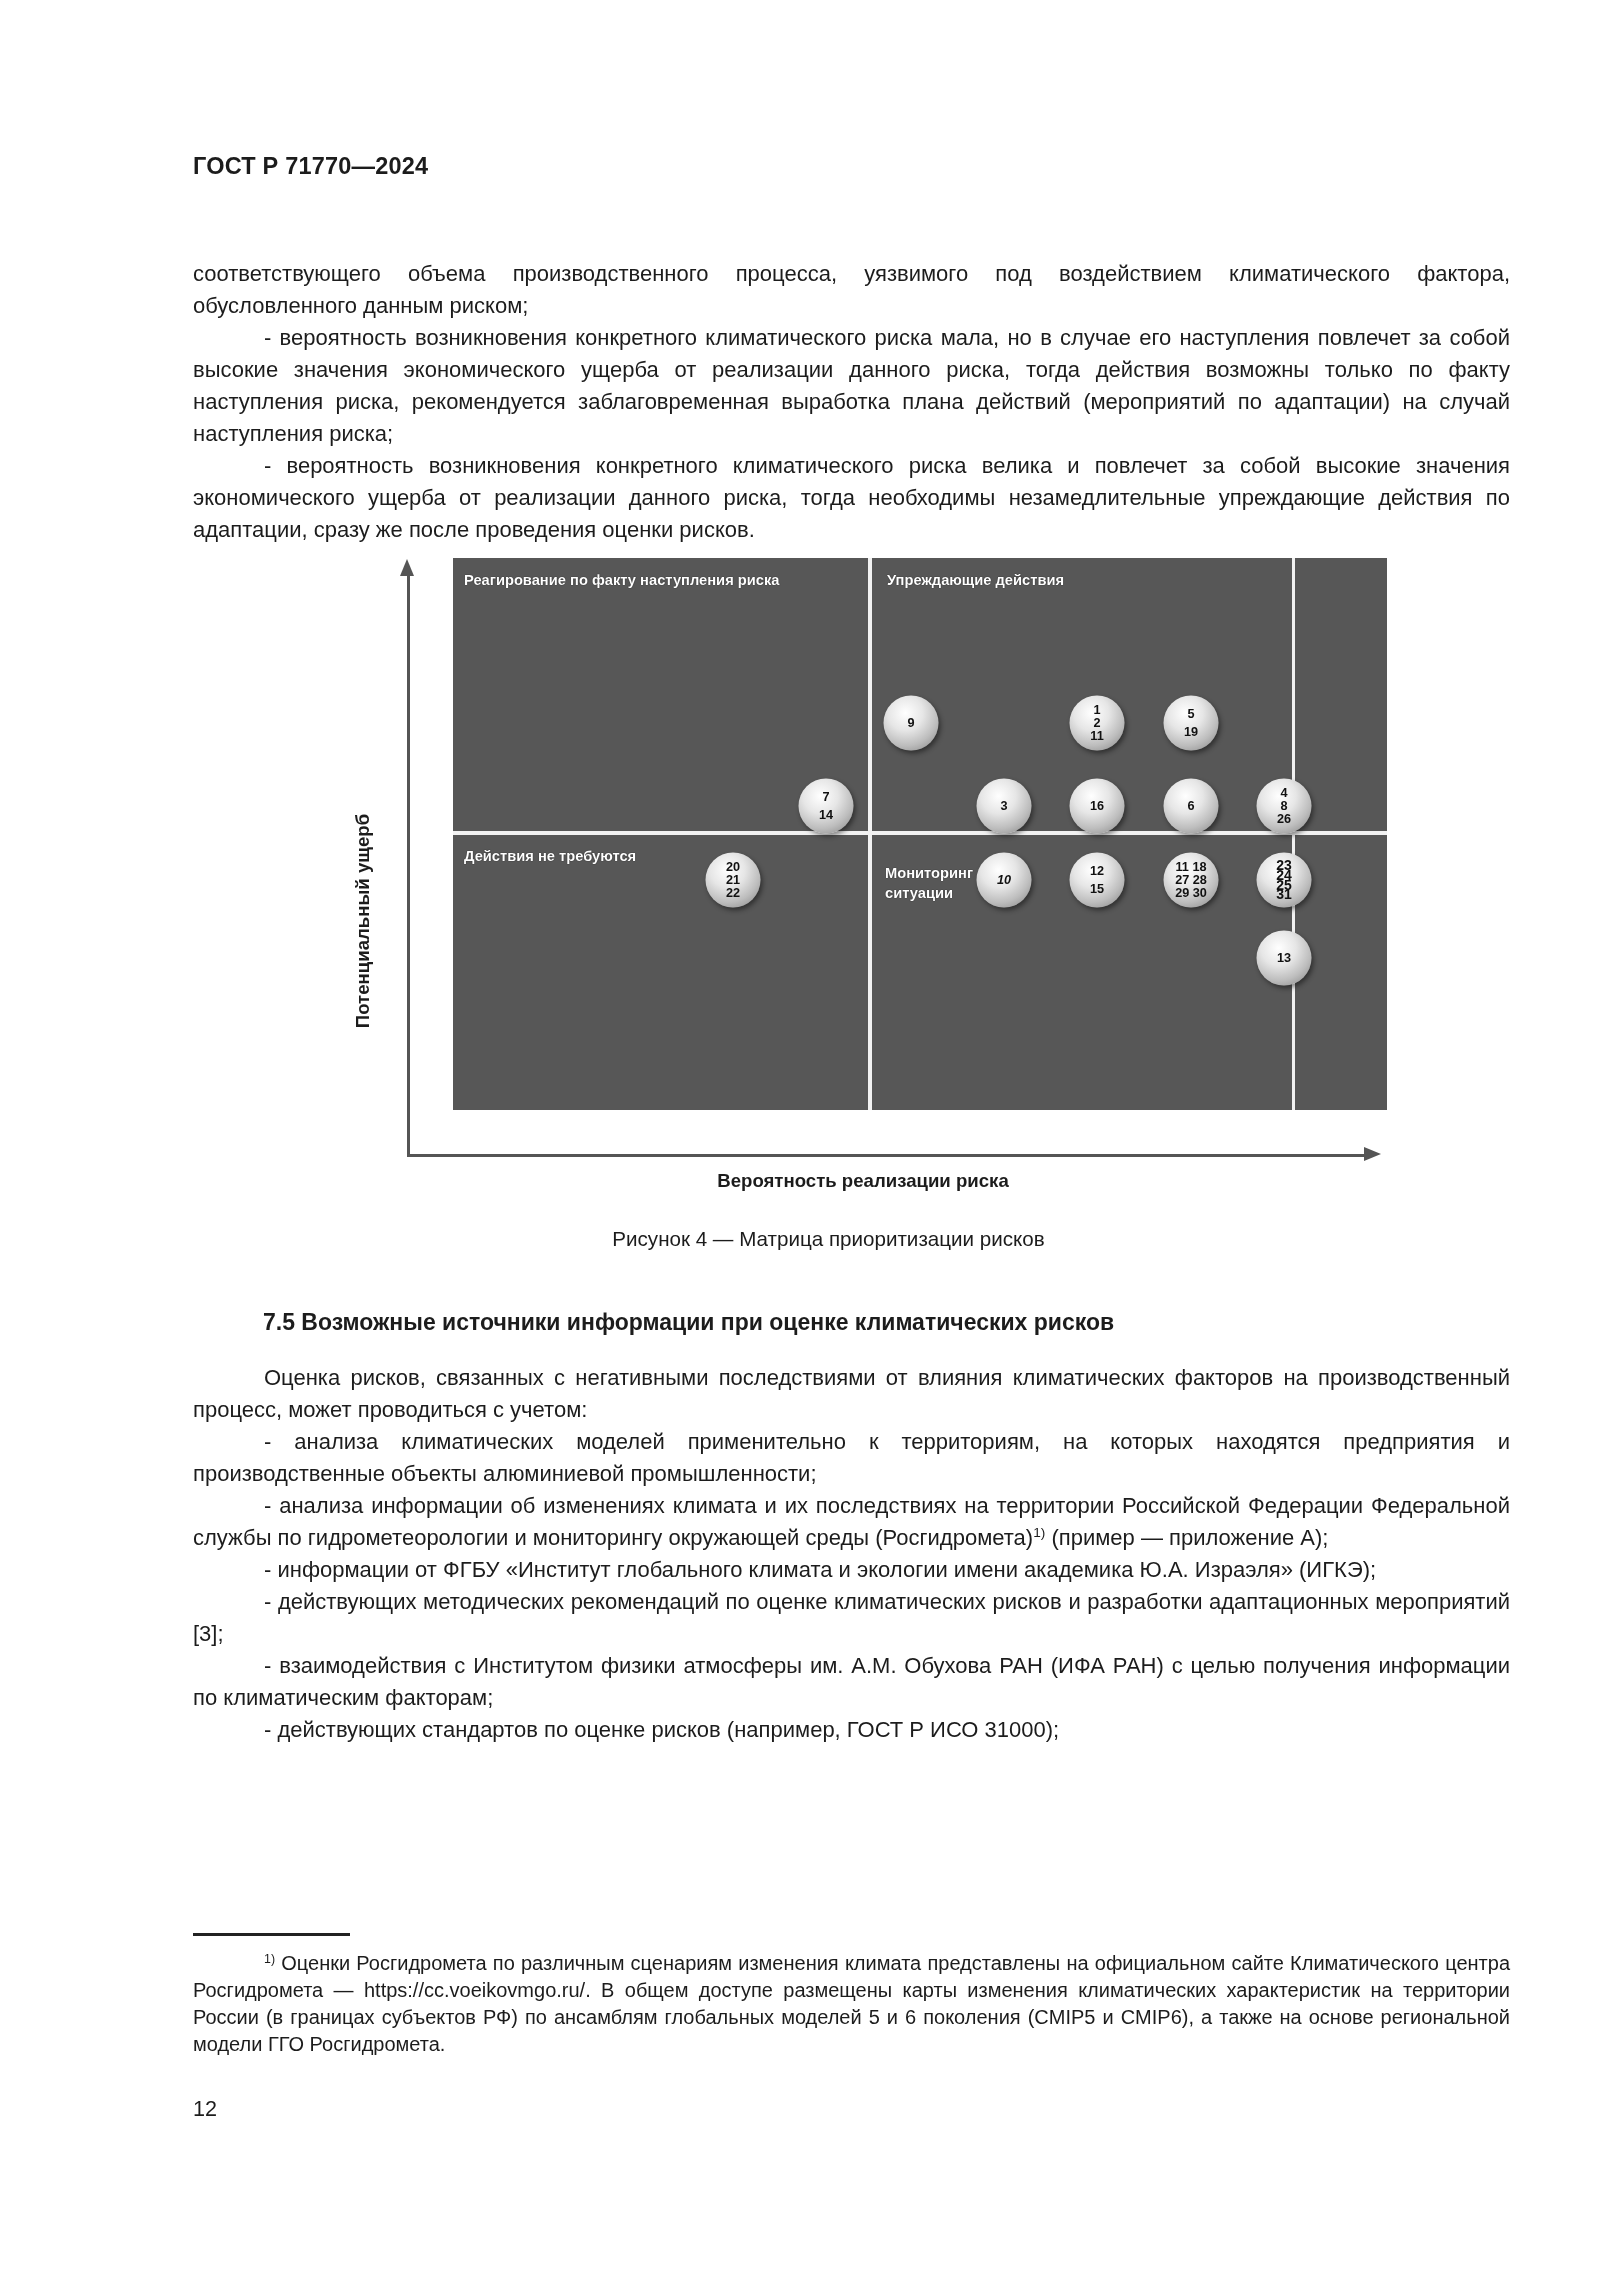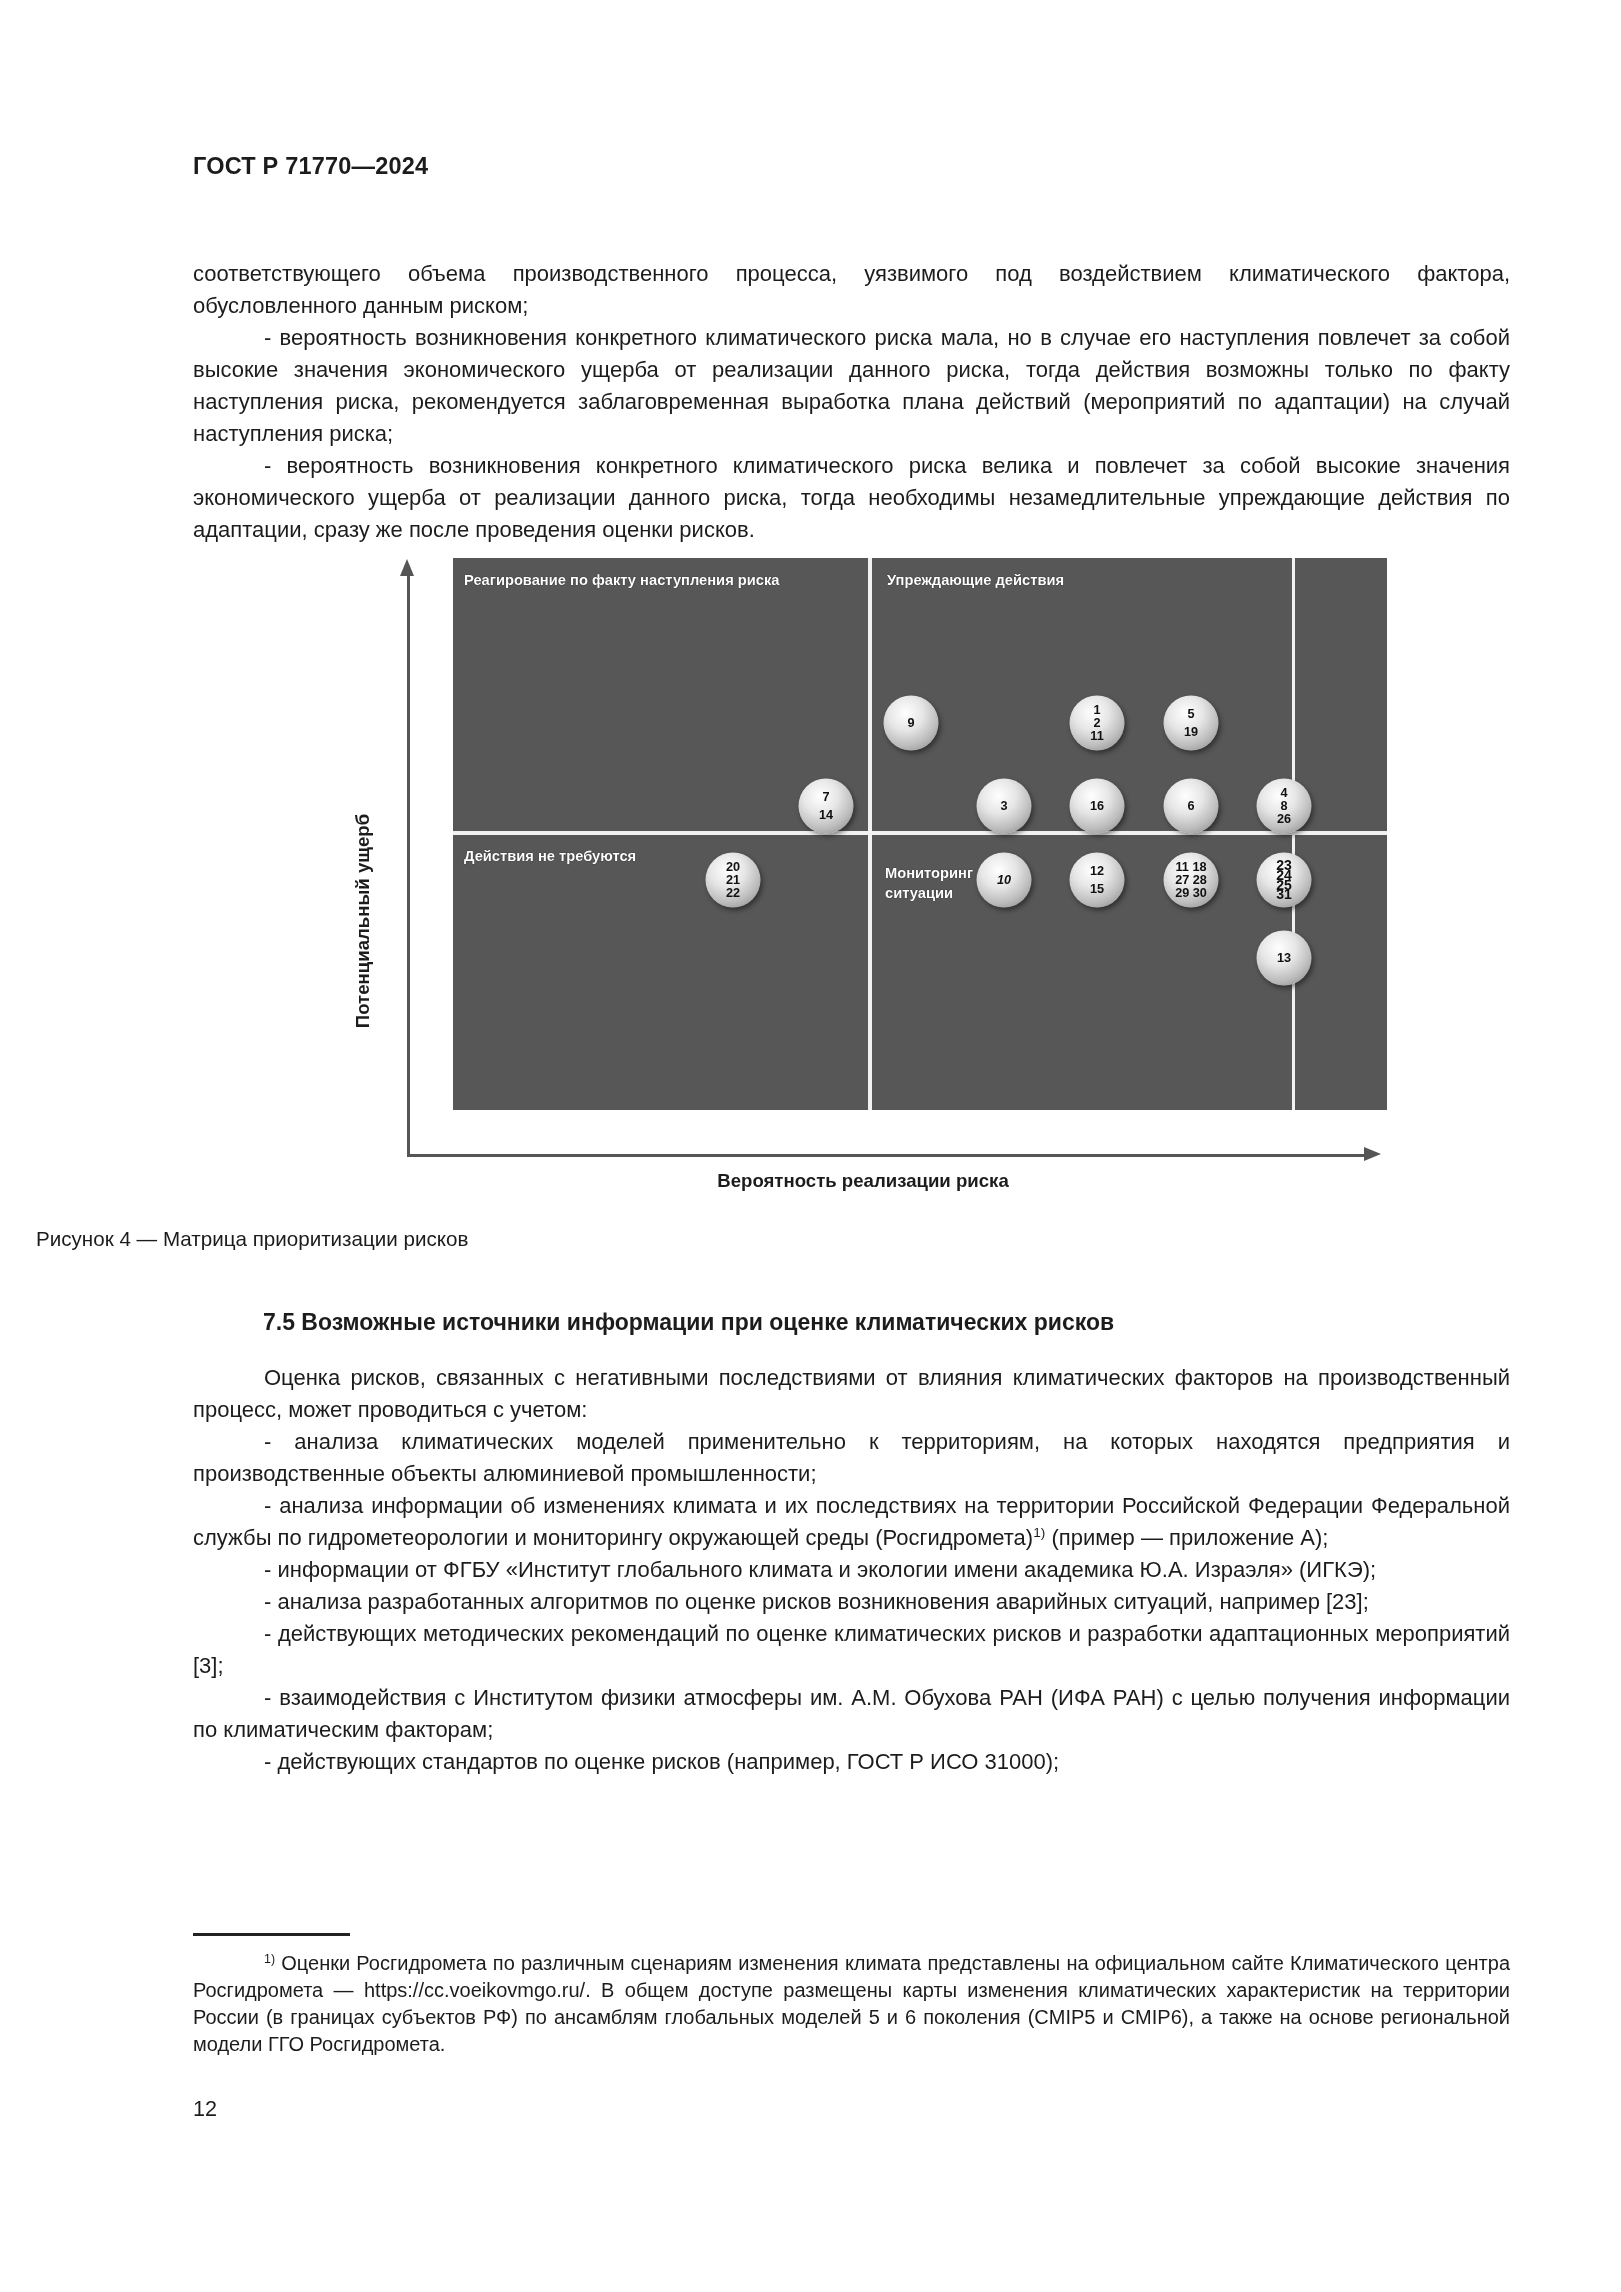--- a/index.html
+++ b/index.html
@@ -17,21 +17,21 @@
   .hline { position: absolute; left: 453px; top: 831px; width: 934px; height: 3.9px; background: #f2f2f2; }
   .qlabel { position: absolute; color: #ffffff; font-weight: bold; font-size: 14.7px; line-height: 19.6px; text-shadow: 0 0 1px #000; }
   .ball { position: absolute; width: 55px; height: 55px; border-radius: 50%; background: radial-gradient(circle at 40% 32%, #ffffff 0%, #e6e6e6 35%, #bdbdbd 65%, #7d7d7d 100%); box-shadow: 2px 2.9px 4.9px rgba(0,0,0,0.45); display: flex; align-items: center; justify-content: center; text-align: center; font-weight: bold; color: #111; font-size: 12.7px; line-height: 11.8px; transform: translate(-50%, -50%); }
   .ball span { display: block; white-space: pre; }
   .axis-y { position: absolute; left: 407px; top: 574px; width: 2.9px; height: 582px; background: #555; }
   .arrow-up { position: absolute; left: 400px; top: 559px; width: 0; height: 0; border-left: 7.8px solid transparent; border-right: 7.8px solid transparent; border-bottom: 17.6px solid #555; }
   .axis-x { position: absolute; left: 407px; top: 1154px; width: 961px; height: 2.9px; background: #555; }
   .arrow-right { position: absolute; left: 1364px; top: 1147px; width: 0; height: 0; border-top: 7.8px solid transparent; border-bottom: 7.8px solid transparent; border-left: 17.6px solid #555; }
   .ylabel { position: absolute; left: 363px; top: 921px; transform: translate(-50%, -50%) rotate(-90deg); font-weight: bold; font-size: 18.6px; white-space: nowrap; }
   .xlabel { position: absolute; left: 0; width: 1621px; top: 1170px; text-align: center; font-weight: bold; font-size: 18.6px; padding-left: 105px; box-sizing: border-box; }
-  .caption { position: absolute; left: 0; width: 1621px; top: 1227px; font-size: 20.6px; padding-left: 36px; box-sizing: border-box; }
+  .caption { position: absolute; left: 0; width: 1621px; top: 1227px; text-align: center; font-size: 20.6px; padding-left: 36px; box-sizing: border-box; }
   .section-title { position: absolute; left: 263px; top: 1309px; font-weight: bold; font-size: 23px; }
   .block2 { top: 1362px; }
   .footrule { position: absolute; left: 193px; top: 1933px; width: 157px; height: 2.9px; background: #222; }
   .footnote { position: absolute; left: 193px; top: 1950px; width: 1317px; font-size: 20px; line-height: 27px; text-align: justify; }
   .footnote p { margin: 0; }
   sup { font-size: 62%; line-height: 0; vertical-align: 0.6em; }
   .pagenum { position: absolute; left: 193px; top: 2096px; font-size: 21.6px; }
 </style>
 </head>
 <body>
@@ -152,21 +152,20 @@
   <div class="caption">Рисунок 4 — Матрица приоритизации рисков</div>
 </div>
 
 <div class="section-title">7.5 Возможные источники информации при оценке климатических рисков</div>
 
 <div class="text block2">
   <p class="indent">Оценка рисков, связанных с негативными последствиями от влияния климатических факторов на производственный процесс, может проводиться с учетом:</p>
   <p class="indent">- анализа климатических моделей применительно к территориям, на которых находятся предприятия и производственные объекты алюминиевой промышленности;</p>
   <p class="indent"><span>- анализа информации об изменениях климата и их последствиях на территории Российской Федерации Федеральной службы по гидрометеорологии и мониторингу окружающей среды (Росгидромета)</span><sup>1)</sup> <span>(пример — приложение А);</span></p>
   <p class="indent">- информации от ФГБУ «Институт глобального климата и экологии имени академика Ю.А. Израэля» (ИГКЭ);</p>
-  <p class="indent">- анализа разработанных алгоритмов по оценке рисков возникновения аварийных ситуаций, например [23];</p>
   <p class="indent">- действующих методических рекомендаций по оценке климатических рисков и разработки адаптационных мероприятий [3];</p>
   <p class="indent">- взаимодействия с Институтом физики атмосферы им. А.М. Обухова РАН (ИФА РАН) с целью получения информации по климатическим факторам;</p>
   <p class="indent">- действующих стандартов по оценке рисков (например, ГОСТ Р ИСО 31000);</p>
 </div>
 
 <div class="footrule"></div>
 <div class="footnote">
   <p class="indent"><sup>1)</sup> <span>Оценки Росгидромета по различным сценариям изменения климата представлены на официальном сайте Климатического центра Росгидромета — https://cc.voeikovmgo.ru/. В общем доступе размещены карты изменения климатических характеристик на территории России (в границах субъектов РФ) по ансамблям глобальных моделей 5 и 6 поколения (CMIP5 и CMIP6), а также на основе региональной модели ГГО Росгидромета.</span></p>
 </div>
 

